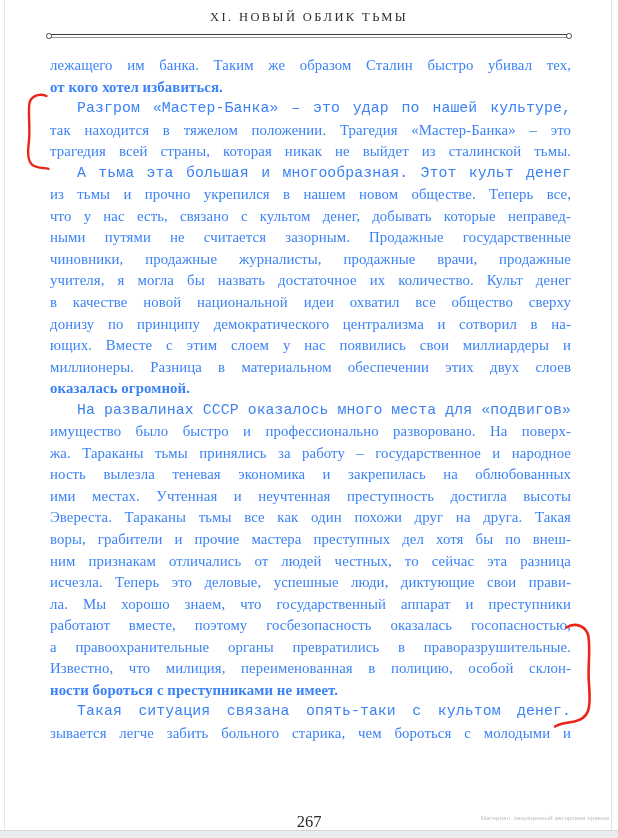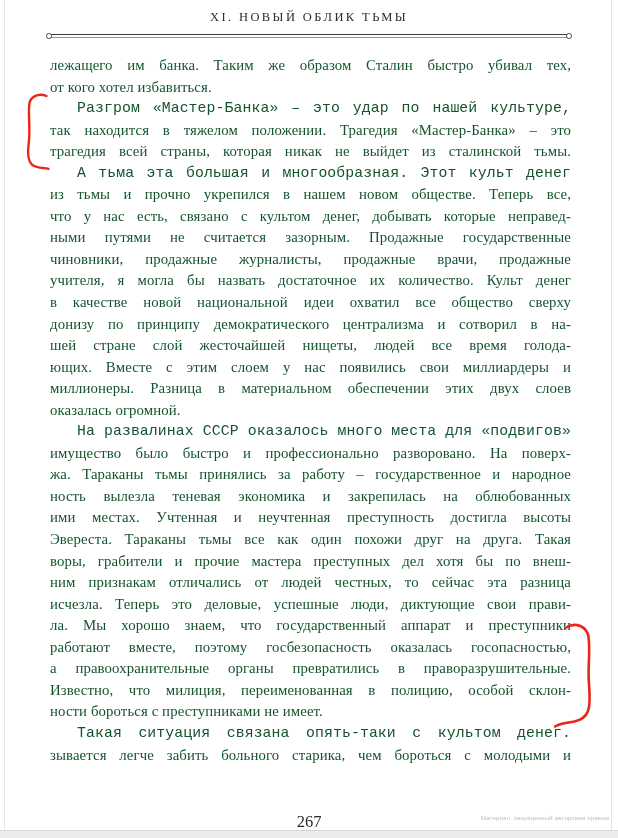--- a/index.html
+++ b/index.html
@@ -26,28 +26,28 @@
   }
   .chapter-rule::before, .chapter-rule::after {
     content: ""; position: absolute; top: -1.6px;
     width: 3.6px; height: 3.6px; border: 1.1px solid #4a4a4a;
     border-radius: 50%; background: #fff;
   }
   .chapter-rule::before { left: -5px; }
   .chapter-rule::after  { right: -5px; }
   .text-block {
     position: absolute; top: 55px; left: 50px; width: 521px;
-    font-size: 14.8px; line-height: 21.55px; color: #14532d;
+    font-size: 14.8px; line-height: 21.55px; color: #3b82f6;
     letter-spacing: 0.1px;
   }
   .line {
     text-align: justify; text-align-last: justify;
     height: 21.55px; overflow: hidden; white-space: normal;
   }
-  .line.end { text-align-last: left; }
+  .line.end { text-align-last: left; font-weight: bold; }
   .para.indent .line:first-child { text-indent: 27px; font-family: Liberation Mono, monospace; }
   .page-number {
     position: absolute; top: 792px; left: 0; width: 618px;
     text-align: center; font-size: 16.5px; color: #2b2b2b; margin-top: 20px;
   }
   .watermark {
     position: absolute; top: 815px; right: 9px;
     font-size: 6px; color: #b9bdc1; letter-spacing: 0.2px;
     font-family: "Liberation Sans", "DejaVu Sans", sans-serif;
   }
@@ -79,21 +79,20 @@
       </div>
       <div class="para indent">
         <div class="line">А тьма эта большая и многообразная. Этот культ денег появился</div>
         <div class="line">из тьмы и прочно укрепился в нашем новом обществе. Теперь все,</div>
         <div class="line">что у нас есть, связано с культом денег, добывать которые неправед-</div>
         <div class="line">ными путями не считается зазорным. Продажные государственные</div>
         <div class="line">чиновники, продажные журналисты, продажные врачи, продажные</div>
         <div class="line">учителя, я могла бы назвать достаточное их количество. Культ денег</div>
         <div class="line">в качестве новой национальной идеи охватил все общество сверху</div>
         <div class="line">донизу по принципу демократического централизма и сотворил в на-</div>
-        <div class="line">шей стране слой жесточайшей нищеты, людей все время голода-</div>
         <div class="line">ющих. Вместе с этим слоем у нас появились свои миллиардеры и</div>
         <div class="line">миллионеры. Разница в материальном обеспечении этих двух слоев</div>
         <div class="line end">оказалась огромной.</div>
       </div>
       <div class="para indent">
         <div class="line">На развалинах СССР оказалось много места для «подвигов» и грабе-</div>
         <div class="line">имущество было быстро и профессионально разворовано. На поверх-</div>
         <div class="line">жа. Тараканы тьмы принялись за работу – государственное и народное</div>
         <div class="line">ность вылезла теневая экономика и закрепилась на облюбованных</div>
         <div class="line">ими местах. Учтенная и неучтенная преступность достигла высоты</div>

